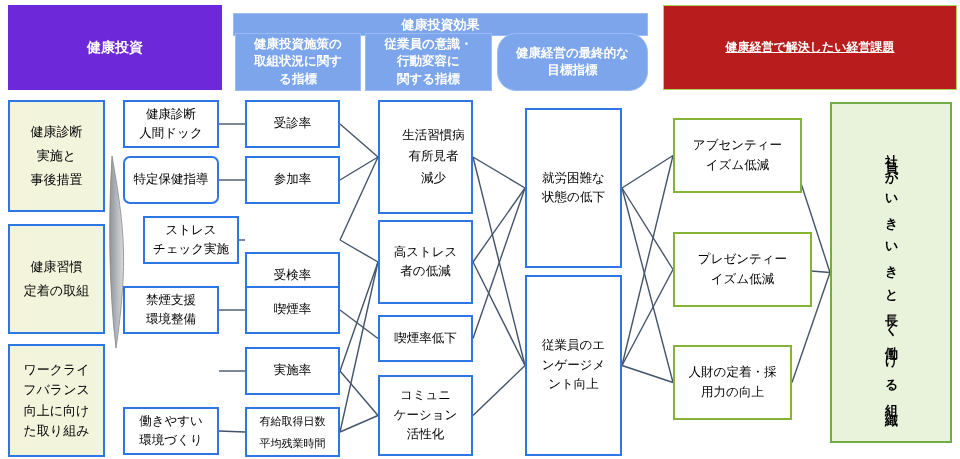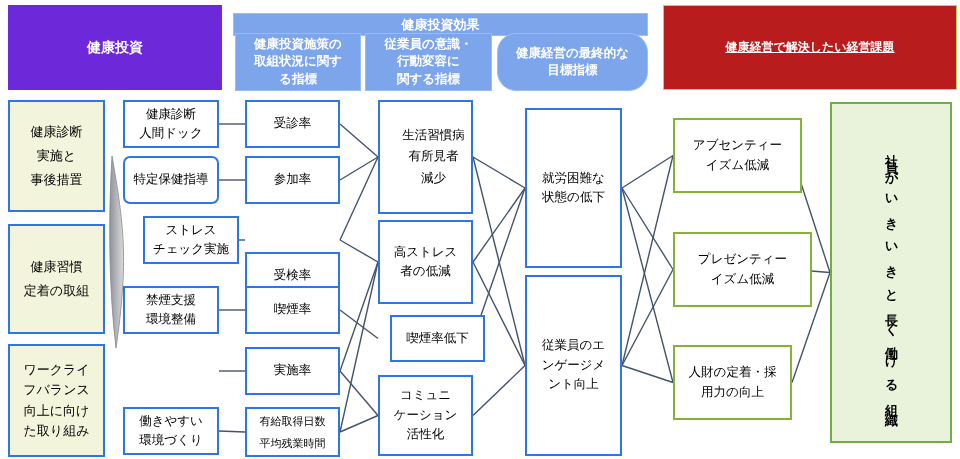--- a/index.html
+++ b/index.html
@@ -118,21 +118,21 @@
   <div class="box b-blue" style="left:245px;top:286px;width:95px;height:48px;">喫煙率</div>
   <div class="box b-blue" style="left:245px;top:347px;width:95px;height:48px;">実施率</div>
   <div class="box b-blue small" style="left:245px;top:407px;width:95px;height:50px;">有給取得日数
 平均残業時間</div>
 
   <div class="box b-blue tall" style="left:378px;top:100px;width:95px;height:114px;">生活習慣病
 有所見者
 減少</div>
   <div class="box b-blue" style="left:378px;top:220px;width:95px;height:84px;">高ストレス
 者の低減</div>
-  <div class="box b-blue" style="left:378px;top:315px;width:95px;height:47px;margin-left:12px;">喫煙率低下</div>
+  <div class="box b-blue" style="left:378px;top:315px;width:95px;height:47px;">喫煙率低下</div>
   <div class="box b-blue" style="left:378px;top:375px;width:95px;height:81px;">コミュニ
 ケーション
 活性化</div>
 
   <div class="box b-blue" style="left:525px;top:108px;width:97px;height:160px;">就労困難な
 状態の低下</div>
   <div class="box b-blue" style="left:525px;top:275px;width:97px;height:181px;">従業員のエ
 ンゲージメ
 ント向上</div>
 

